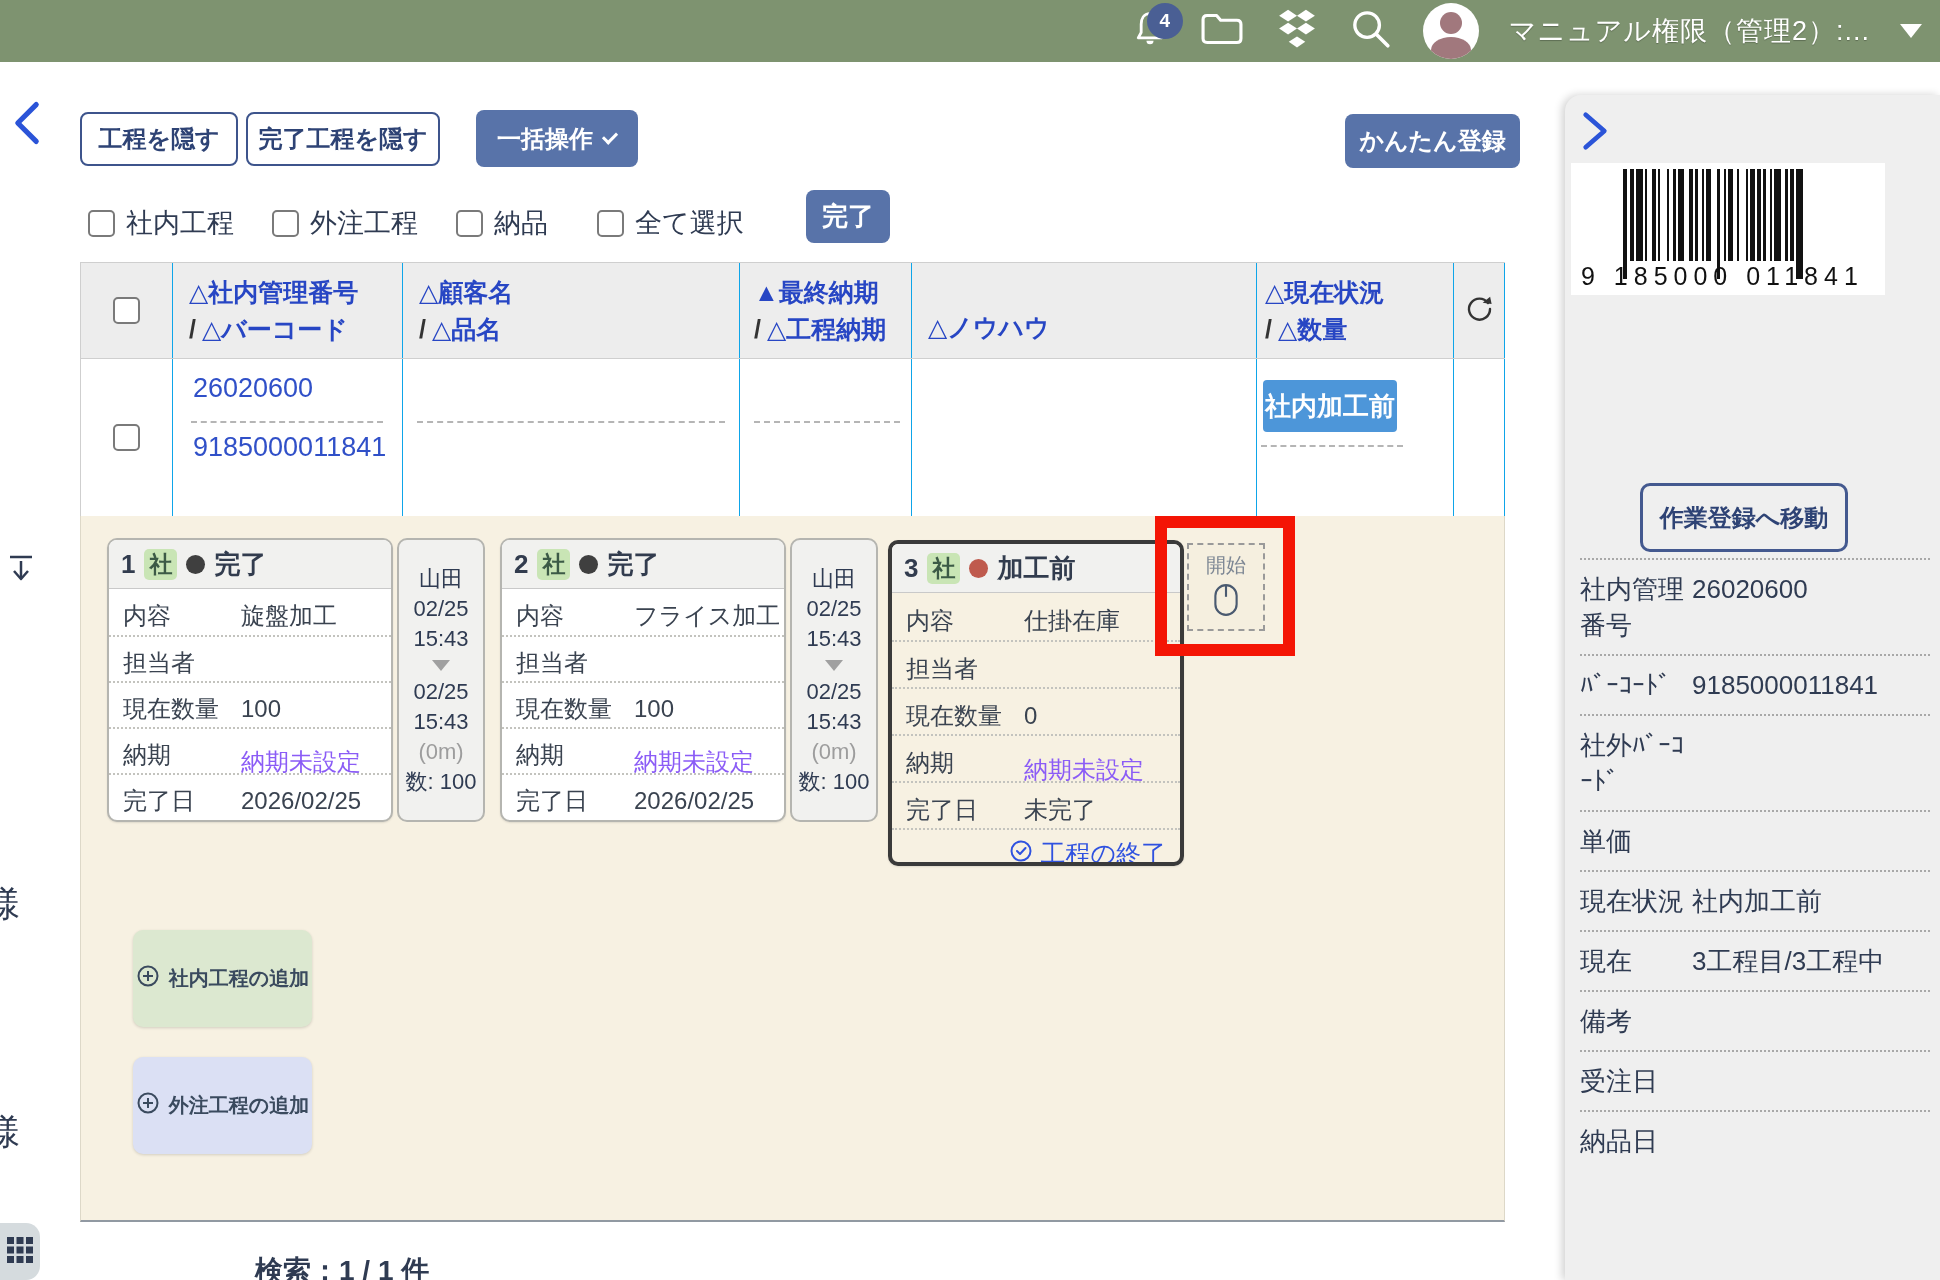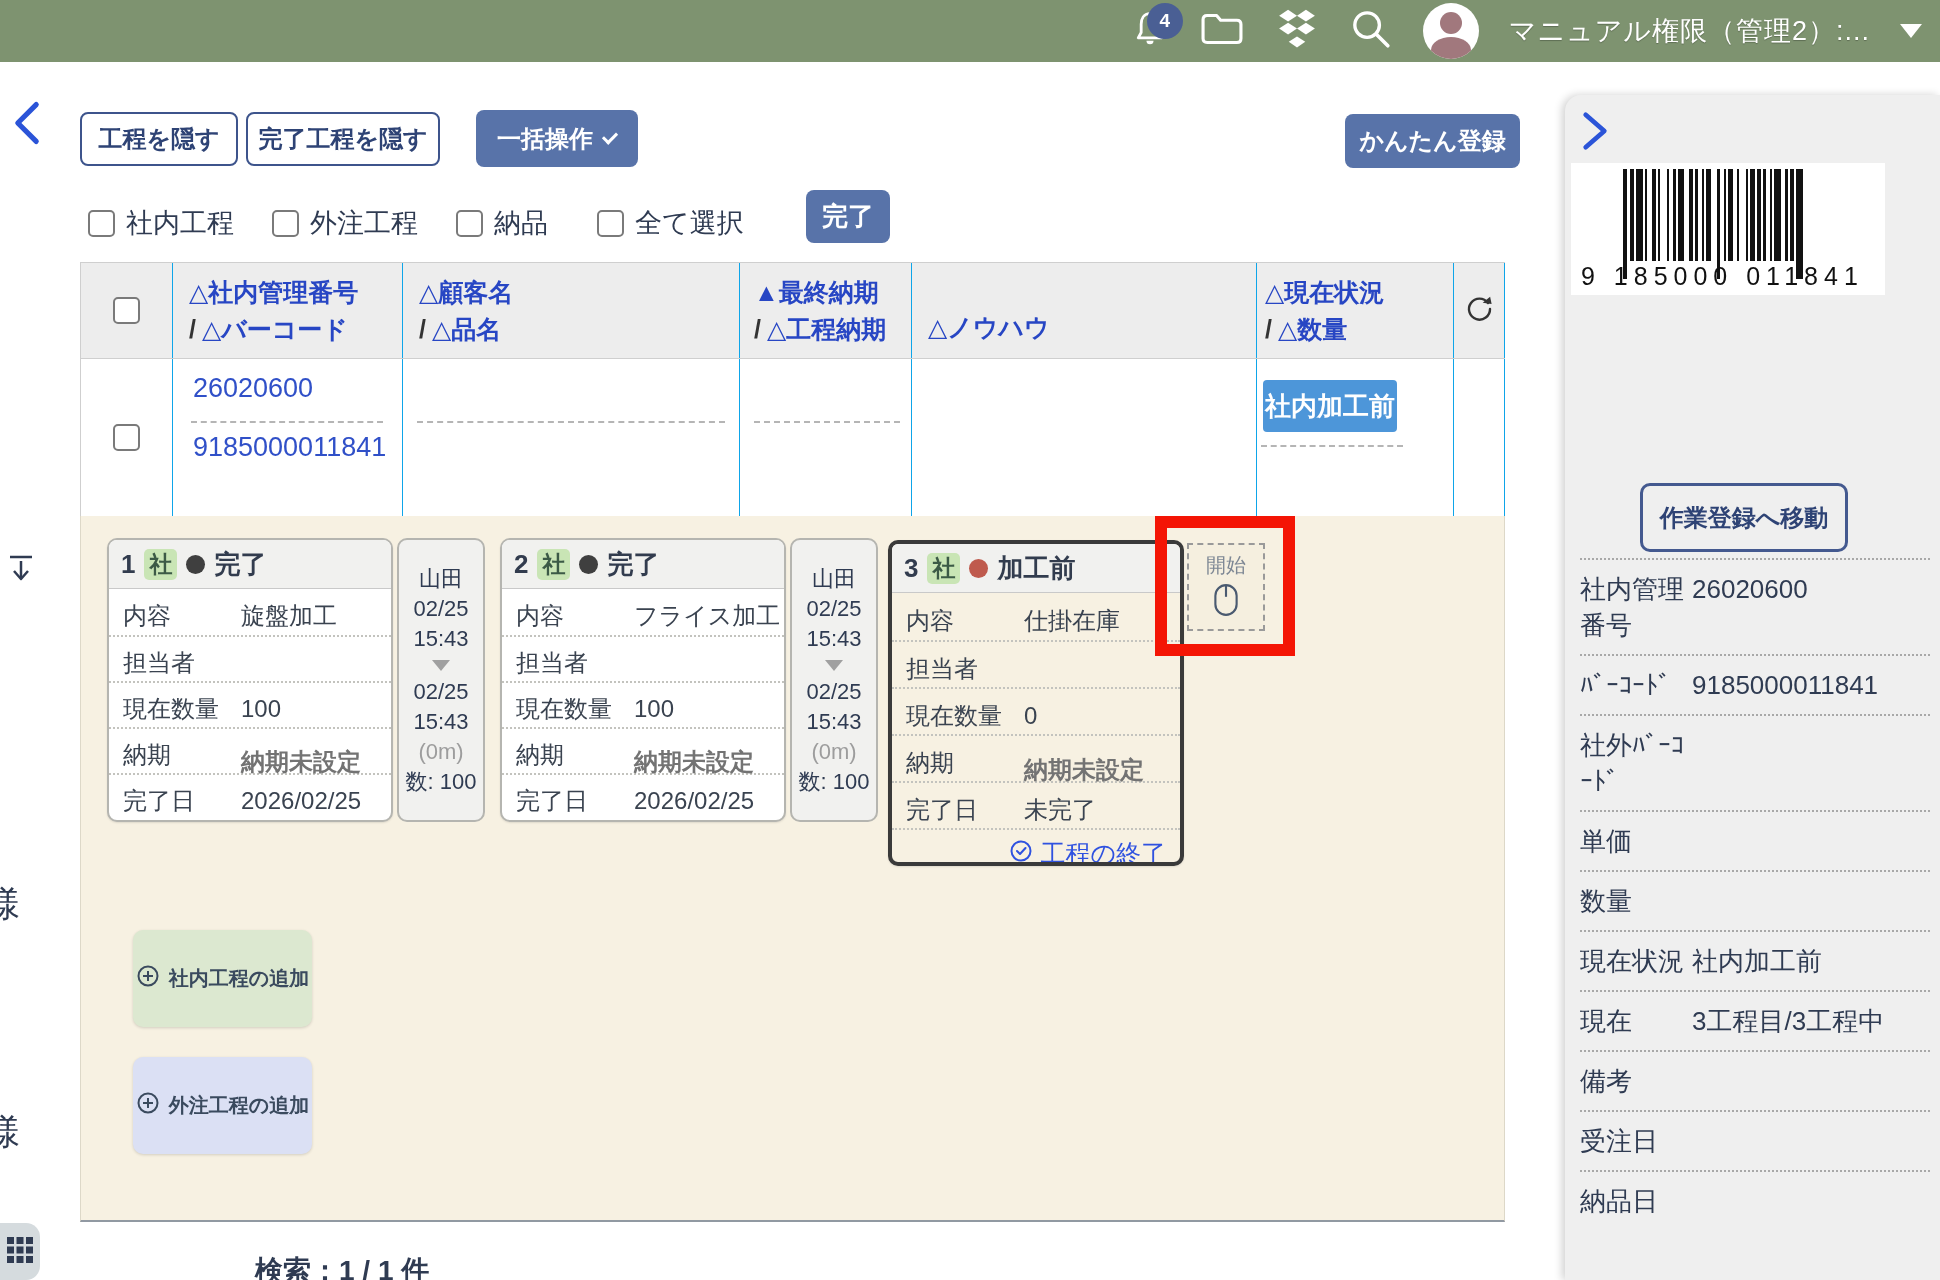--- a/index.html
+++ b/index.html
@@ -57,21 +57,21 @@
     border-bottom:2px solid #9199a2; border-left:1px solid #ddd8c8; border-right:1px solid #ddd8c8; }
 
   
   .pcard { position:absolute; border:2px solid #b5b5b0; border-radius:10px; background:#fff; overflow:hidden; box-shadow:0 1px 2px rgba(0,0,0,.10); }
   .pcard .hd { height:49px; background:#f1f1ef; border-bottom:1px solid #c9c9c9; display:flex; align-items:center; gap:9px; padding:0 12px; font-size:26px; font-weight:bold; color:#323c4e; }
   .type-badge { background:#c9e5b5; color:#3c5a46; border-radius:5px; padding:0 5px; font-size:23px; line-height:31px; }
   .dot { width:19px; height:19px; border-radius:50%; flex:none; }
   .rw { display:flex; align-items:center; padding:8px 0 0 14px; font-size:24px; color:#3a4350; height:46px; }
   .rw + .rw { border-top:2px dotted #c3c3be; }
   .rw .lb { width:118px; flex:none; }
-  .redtxt { color:#737373; font-weight:bold;margin-top:14px; }
+  .redtxt { color:#8b5cf6; font-weight:normal;margin-top:14px; }
   .pcard.selected { border:4px solid #3a3a3a; background:#f7f1e2; }
   .pcard.selected .rw { height:47px; }
   .card-footer { display:flex; align-items:center; justify-content:flex-end; gap:7px; height:49px; padding-right:14px;
     border-top:2px dotted #c3c3be; color:#2f52e0; font-size:25px; cursor:pointer; }
 
   .tstrip { position:absolute; width:88px; height:284px; border:2px solid #b5b5b0; border-radius:10px; background:#f1f1ef;
     display:flex; flex-direction:column; align-items:center; justify-content:center; font-size:22px; color:#2f3b52; line-height:30px; }
   .gray { color:#9d9d9d; }
   .tri-dn { width:0; height:0; border-left:9px solid transparent; border-right:9px solid transparent; border-top:11px solid #a0a0a0; margin:6px 0; }
 
@@ -508,24 +508,20 @@
         </div>
         <div class="frow">
           <span class="flb">社外ﾊﾞｰｺｰﾄﾞ</span>
           <span class="fvl"></span>
         </div>
         <div class="frow">
           <span class="flb">単価</span>
           <span class="fvl"></span>
         </div>
         <div class="frow">
-          <span class="flb">数量</span>
-          <span class="fvl"></span>
-        </div>
-        <div class="frow">
           <span class="flb">現在状況</span>
           <span class="fvl">社内加工前</span>
         </div>
         <div class="frow">
           <span class="flb">現在</span>
           <span class="fvl">3工程目/3工程中</span>
         </div>
         <div class="frow">
           <span class="flb">備考</span>
           <span class="fvl"></span>

